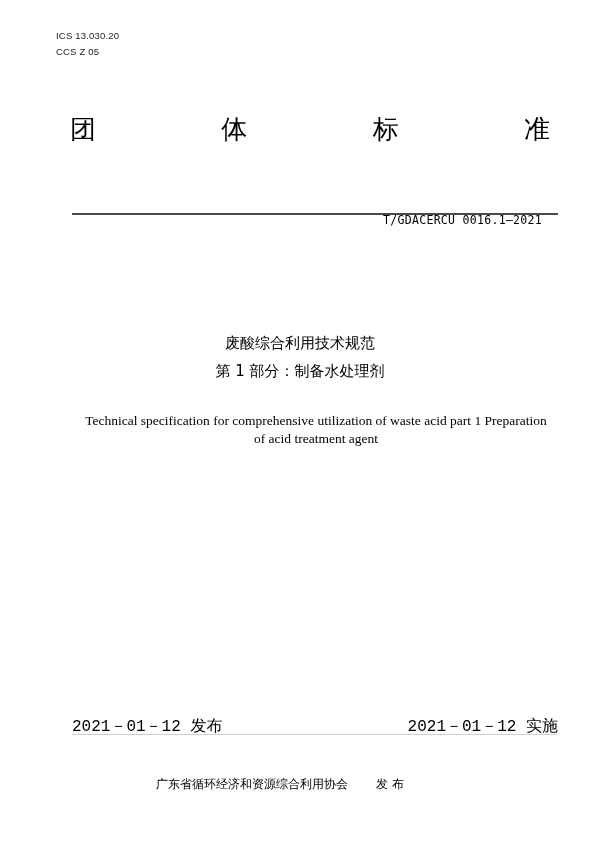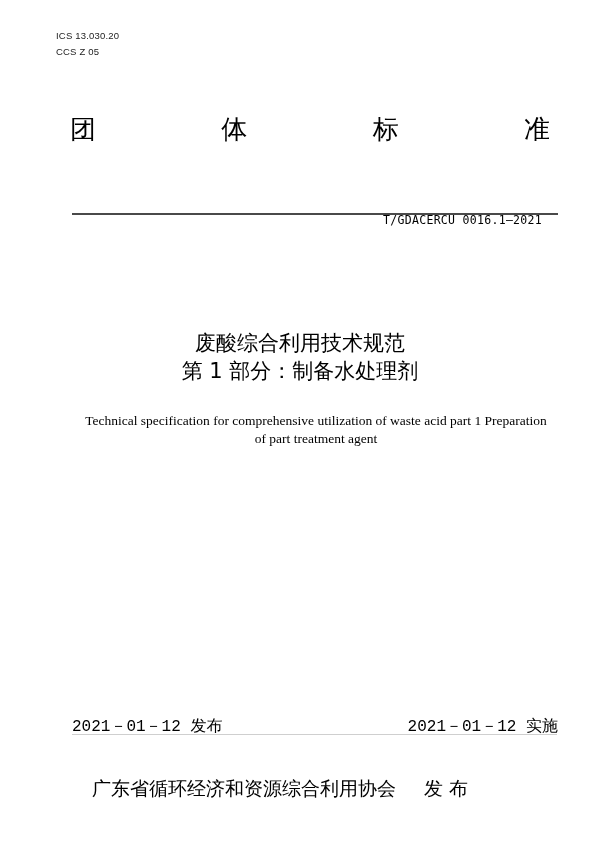--- a/index.html
+++ b/index.html
@@ -2,27 +2,27 @@
 <html><head>
   <meta charset="utf-8">
   <style>
     html, body { margin: 0; padding: 0; background: #ffffff; }
     body { width: 600px; height: 850px; position: relative; overflow: hidden; color: #000; font-family: "DejaVu Sans", sans-serif; }
     .abs { position: absolute; }
     .code-line { left: 56px; font-family: "Liberation Sans", sans-serif; font-size: 9.5px; color: #222; letter-spacing: 0.2px; }
     .std-title { top: 114px; left: 70px; width: 480px; display: flex; justify-content: space-between; font-size: 26px; line-height: 30px; font-family: "DejaVu Sans", sans-serif; }
     .std-number { top: 165px; right: 58px; font-family: "DejaVu Sans Mono", monospace; font-size: 11.5px; letter-spacing: 0.3px; margin-top: 48px; }
     .rule-top { top: 213px; left: 72px; width: 486px; height: 2px; background: #4a4a4a; }
-    .cn-title { left: 0; width: 600px; text-align: center; font-size: 21px; line-height: 28px; }
+    .cn-title { left: 0; width: 600px; text-align: center; font-size: 15px; line-height: 28px; }
     .en-title { top: 412px; left: 66px; width: 500px; text-align: center; font-family: "Liberation Serif", serif; font-size: 13.5px; line-height: 18px; color: #000000; }
     .date { top: 716px; font-size: 16px; font-family: Liberation Mono, monospace; }
     .date-left { left: 72px; }
     .date-right { right: 42px; }
     .rule-bottom { top: 734px; left: 72px; width: 485px; height: 1px; background: #cfcfcf; }
-    .publisher { top: 776px; left: 0; width: 560px; text-align: center; font-size: 19px; }
+    .publisher { top: 776px; left: 0; width: 560px; text-align: center; font-size: 12px; }
     .publisher .gap { display: inline-block; width: 28px; }
   </style>
 </head>
 <body>
 
 <div class="abs code-line" style="top:30px;">ICS  13.030.20</div>
 <div class="abs code-line" style="top:46px;">CCS  Z 05</div>
 
 <div class="abs std-title">
   <span>团</span>
@@ -33,21 +33,21 @@
 
 <div class="abs std-number">T/GDACERCU 0016.1—2021</div>
 
 <div class="abs rule-top"></div>
 
 <div class="abs cn-title" style="top:329px;">废酸综合利用技术规范</div>
 <div class="abs cn-title" style="top:357px;">第 1 部分：制备水处理剂</div>
 
 <div class="abs en-title">
   <div>Technical specification for comprehensive utilization of waste acid part 1 Preparation</div>
-  <div>of part treatment agent</div>
+  <div>of acid treatment agent</div>
 </div>
 
 <div class="abs date date-left">2021－01－12 发布</div>
 <div class="abs date date-right">2021－01－12 实施</div>
 
 <div class="abs rule-bottom"></div>
 
 <div class="abs publisher">
   <span>广东省循环经济和资源综合利用协会</span><span class="gap"></span><span>发 布</span>
 </div>

